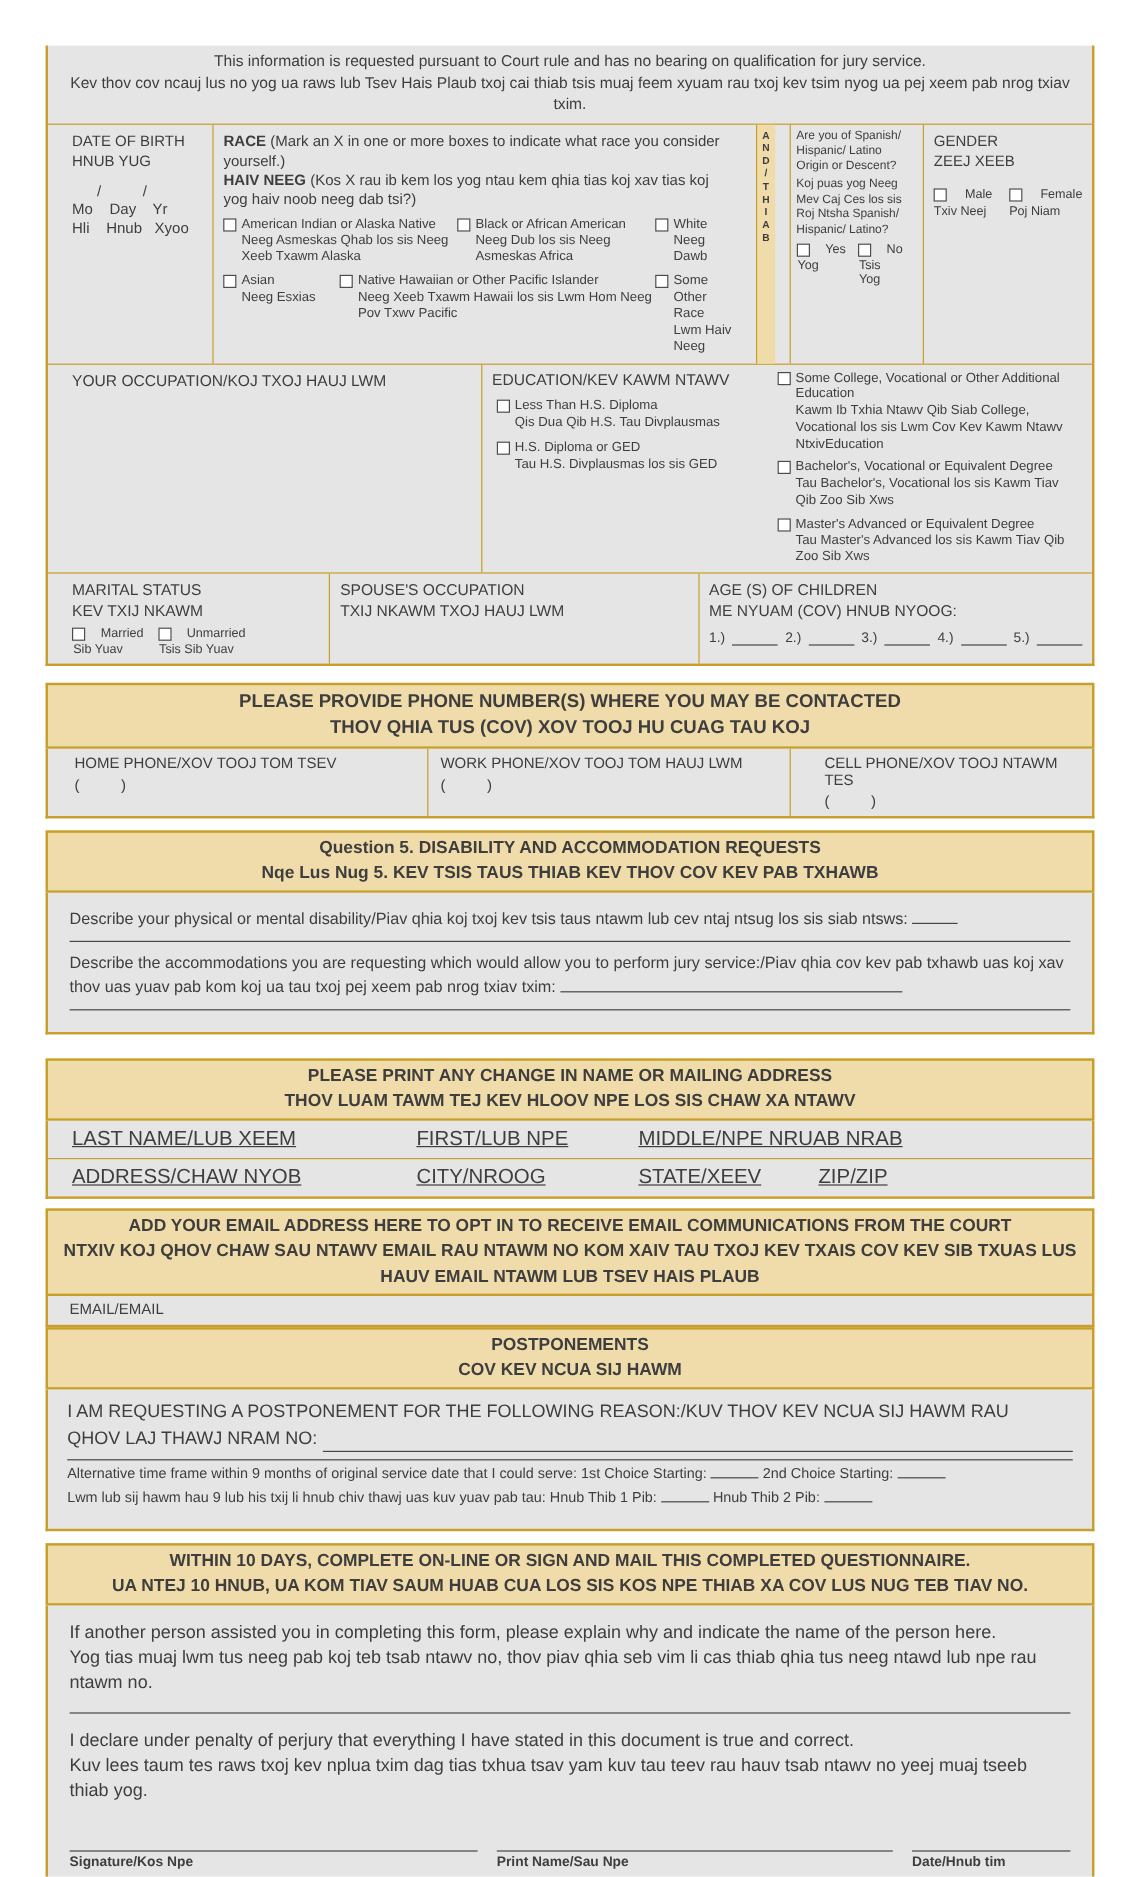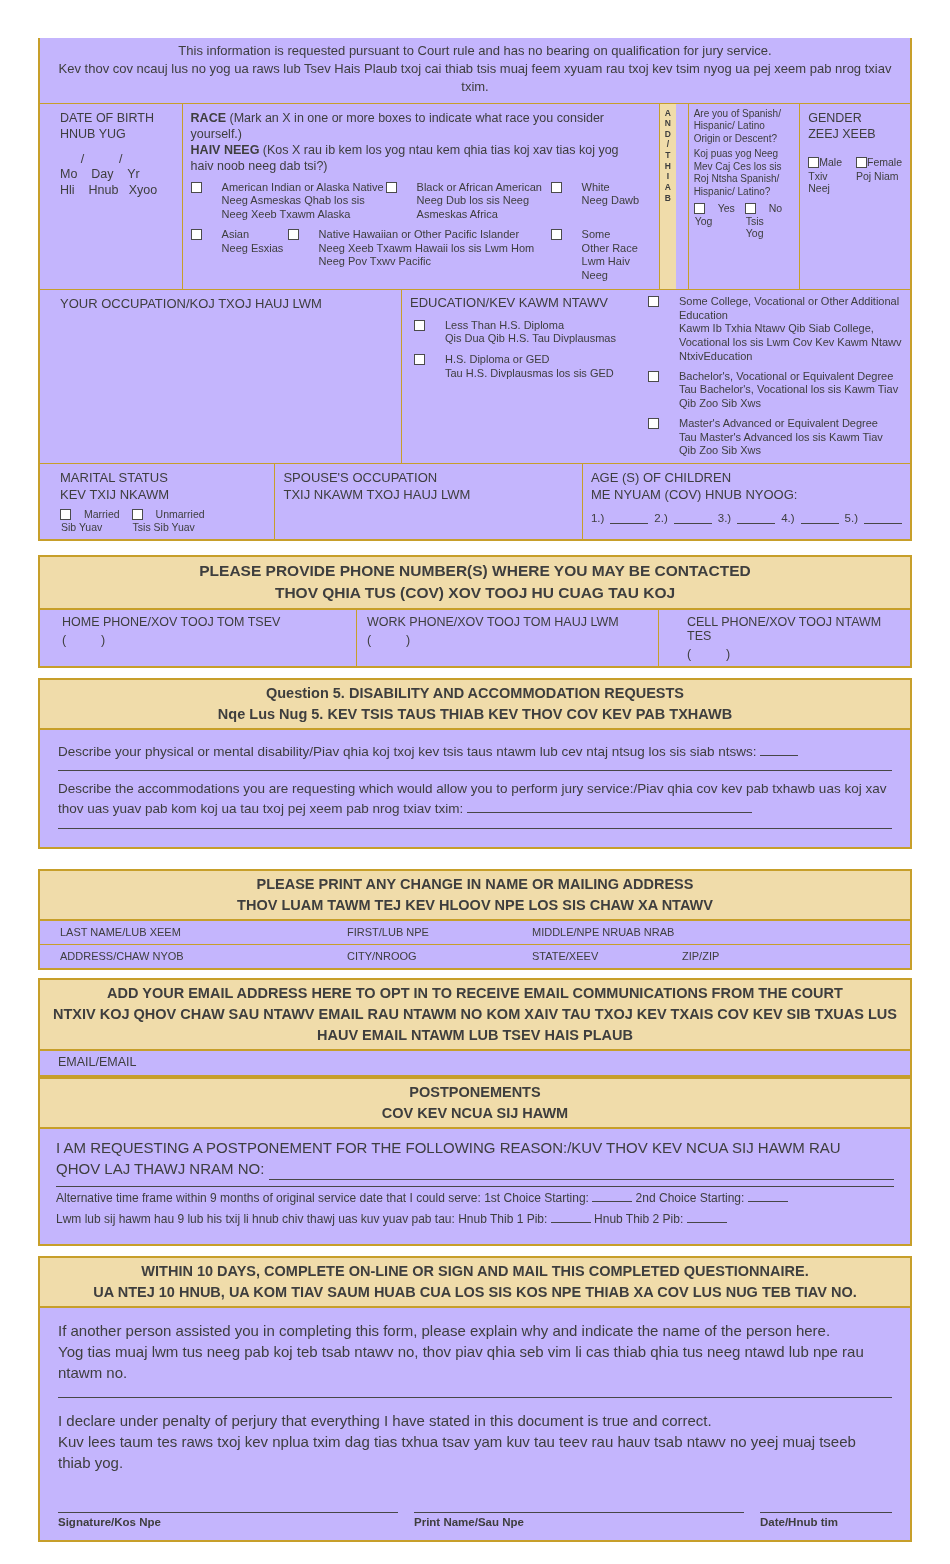--- a/index.html
+++ b/index.html
@@ -4,21 +4,21 @@
 <style>
   * { margin:0; padding:0; box-sizing:border-box; }
   html,body { background:#ffffff; }
   body { font-family:"Liberation Sans", sans-serif; color:var(--text,#3e3e3e); }
   .page { position:relative; width:950px; height:1564px; background:#fff; overflow:hidden; }
   .content { position:absolute; left:38px; top:38px; width:874px; }
 
   .band { background:var(--band-bg,#f0dcaa); border:2px solid var(--band-border,#c79f2a);
           text-align:center; font-weight:bold; font-size:14.5px; line-height:1.45; padding:3px 10px; }
   .band.big { font-size:15.5px; }
-  .box { border:2px solid var(--band-border,#c79f2a); border-top:0; background:#c4b5fd; }
+  .box { border:2px solid var(--band-border,#c79f2a); border-top:0; background:#e5e5e5; }
 
   .mt8{margin-top:8px} .mt10{margin-top:10px} .mt12{margin-top:12px} .mt14{margin-top:14px} .mt20{margin-top:20px} .mt6{margin-top:6px}
 
   .intro { padding:4px 10px 6px; text-align:center; font-size:13px; line-height:1.4; }
 
   .frow { display:flex; border-top:1.5px solid var(--band-border,#c79f2a); }
   .frow > .cell + .cell { border-left:1.5px solid var(--band-border,#c79f2a); }
   .cell { padding:6px 8px;margin-left:12px; }
 
   .lbl { font-size:12.5px; line-height:1.3; }
@@ -32,33 +32,33 @@
   .fill { display:inline-block; border-bottom:1px solid #474747; height:11px; vertical-align:baseline; }
   .fillflex { flex:1; border-bottom:1px solid #474747; margin-left:5px; height:14px; }
   .rule { border-bottom:1px solid #474747; height:0; }
 
   
   .dob-cell { width:127px; }
   .dob-slash { margin-top:10px; font-size:12.5px; }
   .race-cell { width:507px; }
   .race-hdr { font-size:12.5px; line-height:1.3; }
   .race-row { display:flex; margin-top:6px; }
-  .opt { display:flex; gap:20px; font-size:11px; line-height:1.25; }
+  .opt { display:flex; gap:4px; font-size:11px; line-height:1.25; }
   .opt-en { display:block; }
   .opt-hm { display:block; }
   .and-cell { width:18px; padding:4px 0; background:var(--band-bg,#f0dcaa); text-align:center; }
   .and-cell span { display:block; font-size:8.5px; font-weight:bold; line-height:1.25; }
   .hisp-cell { width:102px; padding:4px 5px; }
   .hisp-q { font-size:10px; line-height:1.25; margin-bottom:3px; }
   .hisp-opts { display:flex; gap:10px; margin-top:4px; font-size:10.5px; }
   .hisp-opt .top { display:flex; gap:13px; align-items:center; }
   .hisp-opt .sub { margin-left:1px; margin-top:1px; }
   .gender-cell { flex:1; }
   .g-opts { display:flex; gap:14px; margin-top:14px; font-size:10.5px; }
-  .g-opt .top { display:flex; gap:0; align-items:flex-end; }
+  .g-opt .top { display:flex; gap:15px; align-items:flex-end; }
   .g-opt .sub { margin-top:2px; }
 
   
   .occ-cell { width:337px; }
   .edu-cell { flex:1; display:flex; padding:5px 8px; }
   .edu-left { width:232px; }
   .edu-left .opt { margin-top:7px; margin-left:4px; }
   .edu-right { flex:1; padding-left:6px; }
   .edu-right .opt { margin-top:6px; }
   .edu-right .opt:first-child { margin-top:0; }
@@ -75,21 +75,21 @@
   .p-cell .paren { margin-top:4px; font-size:12.5px; }
   .phone-row { border-top:0; }
   .p-home { width:292px; } .p-work { width:290px; } .p-cellw { flex:1;padding-left:28px; }
 
   
   .q5-box { padding:12px 18px 18px; }
   .para { font-size:13.5px; line-height:1.45; }
   .q5-box .rule { margin-top:9px; }
 
   
-  .nrow { display:flex; padding:5px 20px 6px; font-size:11px; }
+  .nrow { display:flex; padding:5px 20px 6px; font-size:17px;text-decoration:underline; }
   .nrow + .nrow { border-top:1.2px solid var(--band-border,#c79f2a); }
   .n-w1{width:287px} .n-w2{width:185px} .n-w3{width:150px}
 
   
   .email-row { padding:4px 18px 6px; font-size:12.5px; }
 
   
   .post-box { padding:8px 16px 16px; }
   .bigline { font-size:15px; line-height:1.45; }
   .flexline { display:flex; align-items:flex-end; }

